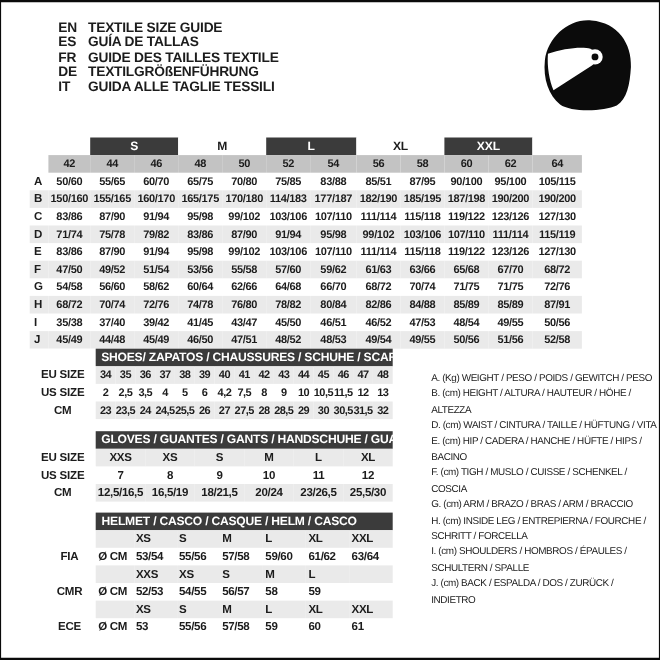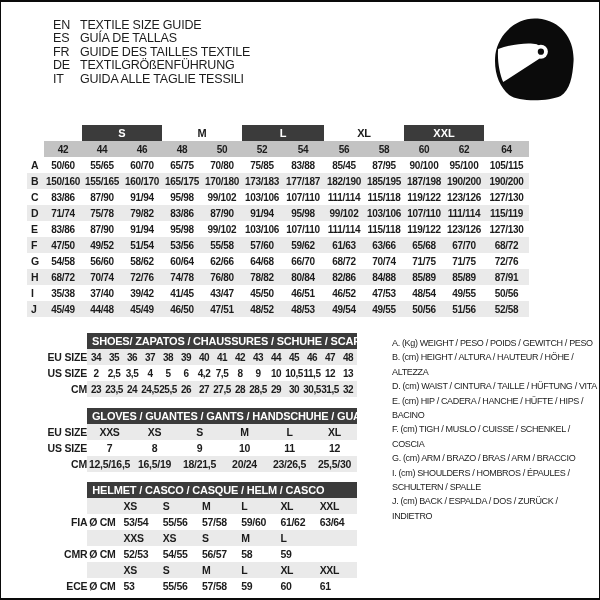--- a/index.html
+++ b/index.html
@@ -3,44 +3,44 @@
 <meta charset="utf-8">
 <style>
   * { margin:0; padding:0; box-sizing:border-box; }
   html,body { width:600px; height:600px; background:#fff; }
   body { font-family:"Liberation Sans", sans-serif; color:#1c1c1c; }
   .frame { position:relative; width:600px; height:600px; background:#fff;
            border:2px solid #0a0a0a; border-left-width:1px; border-right-width:1px; overflow:hidden; }
 
   
   .lang-block { position:absolute; top:17px; left:36px; }
-  .lang-row { display:flex; font-weight:400; font-size:12.5px; line-height:13.4px; letter-spacing:-0.2px;padding-left:16px; }
+  .lang-row { display:flex; font-weight:700; font-size:12.5px; line-height:13.4px; letter-spacing:-0.2px;padding-left:16px; }
   .lang-code { width:27px; }
   .helmet-wrap { position:absolute; top:12px; left:483px; width:100px; height:92px; }
 
   
   table { border-collapse:collapse; table-layout:fixed; }
   td,th { padding:0; white-space:nowrap; overflow:visible; font-weight:700; letter-spacing:-0.3px; height:16px; vertical-align:middle; }
   .bar { background:#3b3b3b; color:#fff; font-size:11px; text-align:center; letter-spacing:0; }
   .bar.left { text-align:left; padding-left:5px; letter-spacing:-0.2px; }
   .plainGroup { color:#1c1c1c; font-size:11px; text-align:center; background:#fff; }
   .sizeRow td { background:#c3c3c3; text-align:center; font-size:10.5px; }
   .shade { background:#eaeaea; }
 
   
   .textile { position:absolute; top:123px; left:26px; width:502px; font-size:10px; }
   .textile td { text-align:center; font-size:10px; }
   .textile .rowLabel { text-align:left; padding-left:4px; font-size:10.5px; }
   .textile .corner { background:#fff; }
 
   
-  .bottom-left { position:absolute; top:331px; left:26px; width:340px; }
+  .bottom-left { position:absolute; top:315px; left:26px; width:340px; }
   .sub { width:330px; }
   .sub td { font-size:10.5px; text-align:center; }
-  .sub .side-label { text-align:right; font-size:10.5px; background:#fff; letter-spacing:-0.2px; }
+  .sub .side-label { text-align:center; font-size:10.5px; background:#fff; letter-spacing:-0.2px; }
   .shoes { margin-bottom:11px; }
   .shoes td { font-size:10px; letter-spacing:-0.5px; }
   .shoes .side-label { font-size:10.5px; }
   .gloves { margin-bottom:10px; }
   .helmet-table .unit { text-align:left; font-size:10.5px;margin-top:20px; }
   .helmet-table td { text-align:left; padding-left:2px; }
   .helmet-table .side-label { padding-left:12px; }
 
   
   .legend { position:absolute; top:334px; left:391px; width:205px; list-style:none; }
@@ -126,34 +126,34 @@
         </tr>
         <tr>
           <td class="rowLabel">A</td>
           <td>50/60</td>
           <td>55/65</td>
           <td>60/70</td>
           <td>65/75</td>
           <td>70/80</td>
           <td>75/85</td>
           <td>83/88</td>
-          <td>85/45</td>
+          <td>85/51</td>
           <td>87/95</td>
           <td>90/100</td>
           <td>95/100</td>
           <td>105/115</td>
         </tr>
         <tr>
           <td class="rowLabel shade">B</td>
           <td class="shade">150/160</td>
           <td class="shade">155/165</td>
           <td class="shade">160/170</td>
           <td class="shade">165/175</td>
           <td class="shade">170/180</td>
-          <td class="shade">173/183</td>
+          <td class="shade">114/183</td>
           <td class="shade">177/187</td>
           <td class="shade">182/190</td>
           <td class="shade">185/195</td>
           <td class="shade">187/198</td>
           <td class="shade">190/200</td>
           <td class="shade">190/200</td>
         </tr>
         <tr>
           <td class="rowLabel">C</td>
           <td>83/86</td>
@@ -462,17 +462,18 @@
 
   </div>
 
   <ul class="legend">
       <li>A. (Kg) WEIGHT / PESO / POIDS / GEWITCH / PESO</li>
       <li>B. (cm) HEIGHT / ALTURA / HAUTEUR / HÖHE / ALTEZZA</li>
       <li>D. (cm) WAIST / CINTURA / TAILLE / HÜFTUNG / VITA</li>
       <li>E. (cm) HIP / CADERA / HANCHE / HÜFTE / HIPS / BACINO</li>
       <li>F. (cm) TIGH / MUSLO / CUISSE / SCHENKEL / COSCIA</li>
       <li>G. (cm) ARM / BRAZO / BRAS / ARM / BRACCIO</li>
+      <li>H. (cm) INSIDE LEG / ENTREPIERNA / FOURCHE / SCHRITT / FORCELLA</li>
       <li>I. (cm) SHOULDERS / HOMBROS / ÉPAULES / SCHULTERN / SPALLE</li>
       <li>J. (cm) BACK / ESPALDA / DOS / ZURÜCK / INDIETRO</li>
     </ul>
 
 </div>
 
 </body></html>

